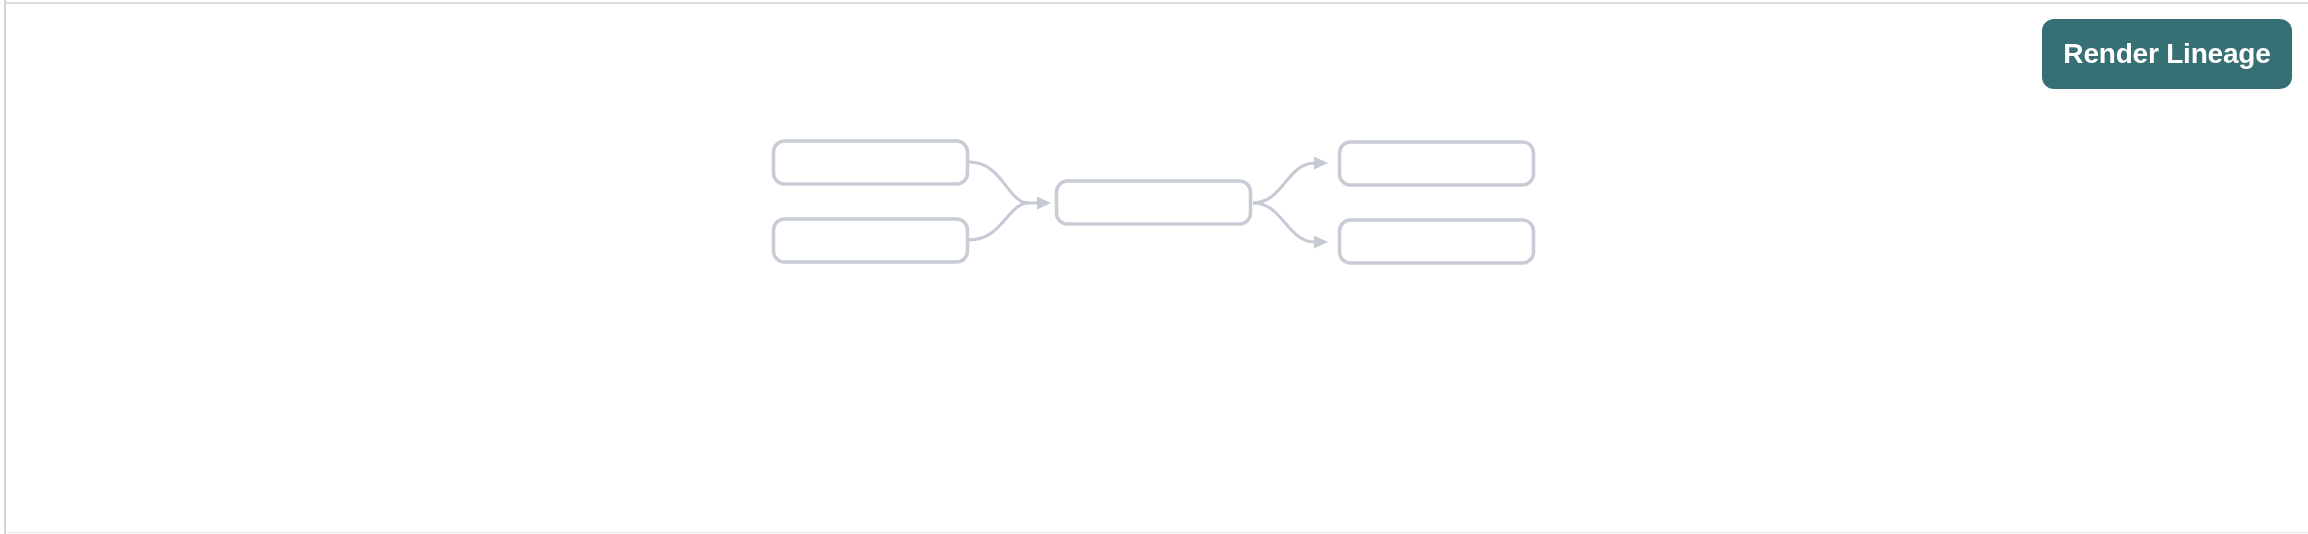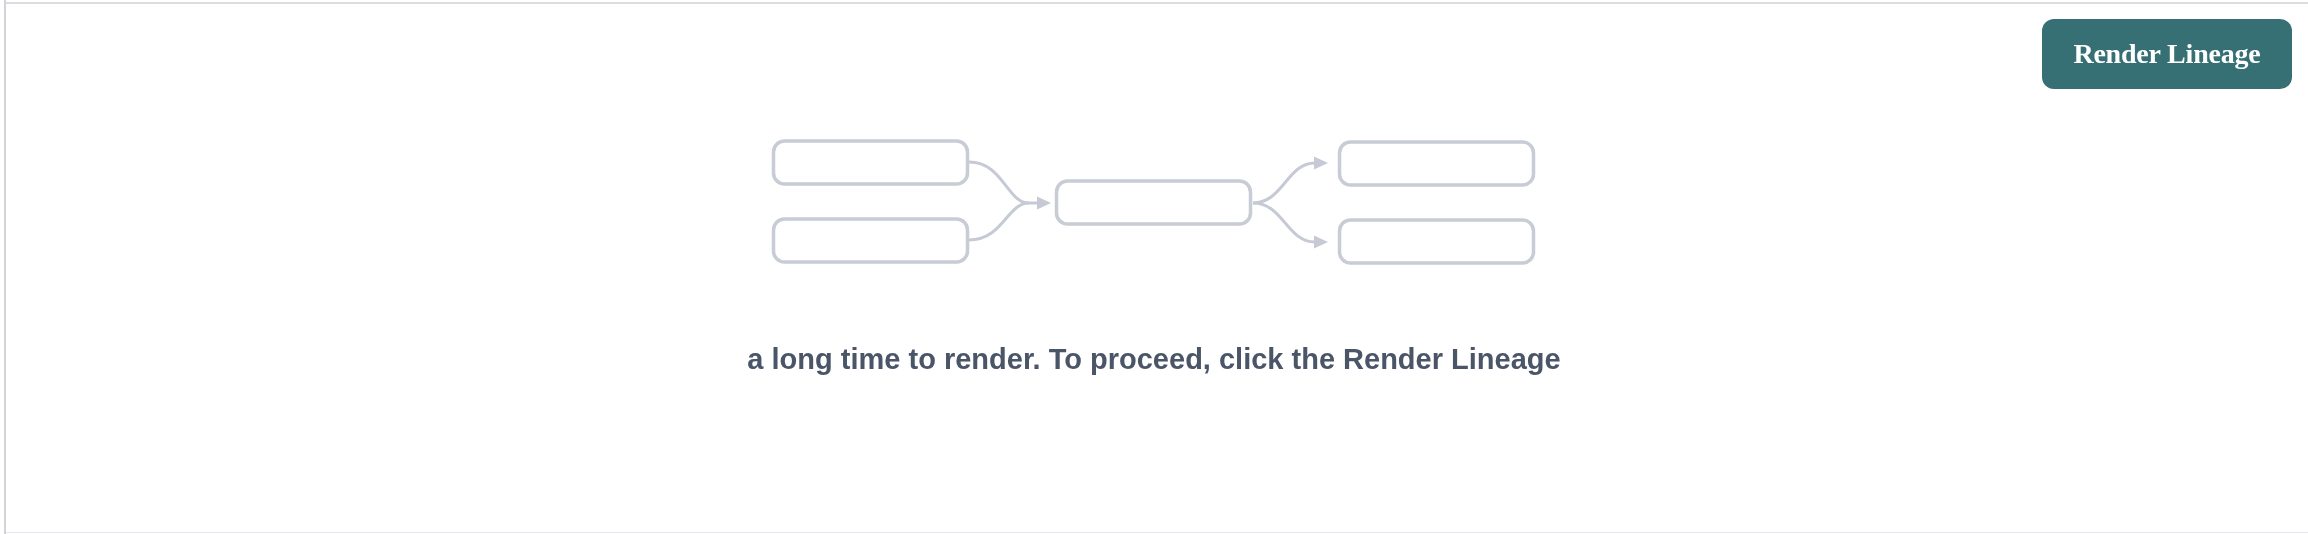--- a/index.html
+++ b/index.html
@@ -37,21 +37,21 @@
   .render-btn {
     position: absolute;
     top: 19px;
     right: 16px;
     width: 250px;
     height: 70px;
     background: #366f74;
     color: #ffffff;
     border: none;
     border-radius: 12px;
-    font-family: Liberation Serif, serif;
+    font-family: Liberation Sans, sans-serif;
     font-size: 28px;
     font-weight: 700;
     letter-spacing: -0.2px;
     display: flex;
     align-items: center;
     justify-content: center;
     cursor: pointer;
   }
   
   .illustration {
@@ -103,14 +103,13 @@
     <polygon points="266,57.5 280,64 266,70.5" fill="#c5cad4"></polygon>
 
     <path d="M482,64 C512,64 516,24 544,24" fill="none" stroke="#c5cad4" stroke-width="3"></path>
     <polygon points="543,17.5 557,24 543,30.5" fill="#c5cad4"></polygon>
     <path d="M482,64 C512,64 516,103 544,103" fill="none" stroke="#c5cad4" stroke-width="3"></path>
     <polygon points="543,96.5 557,103 543,109.5" fill="#c5cad4"></polygon>
   </svg>
 </div>
 
 <div class="message">
-  <span class="line">a long time to render. To proceed, click the Render Lineage</span>
 </div>
 
 </body></html>

